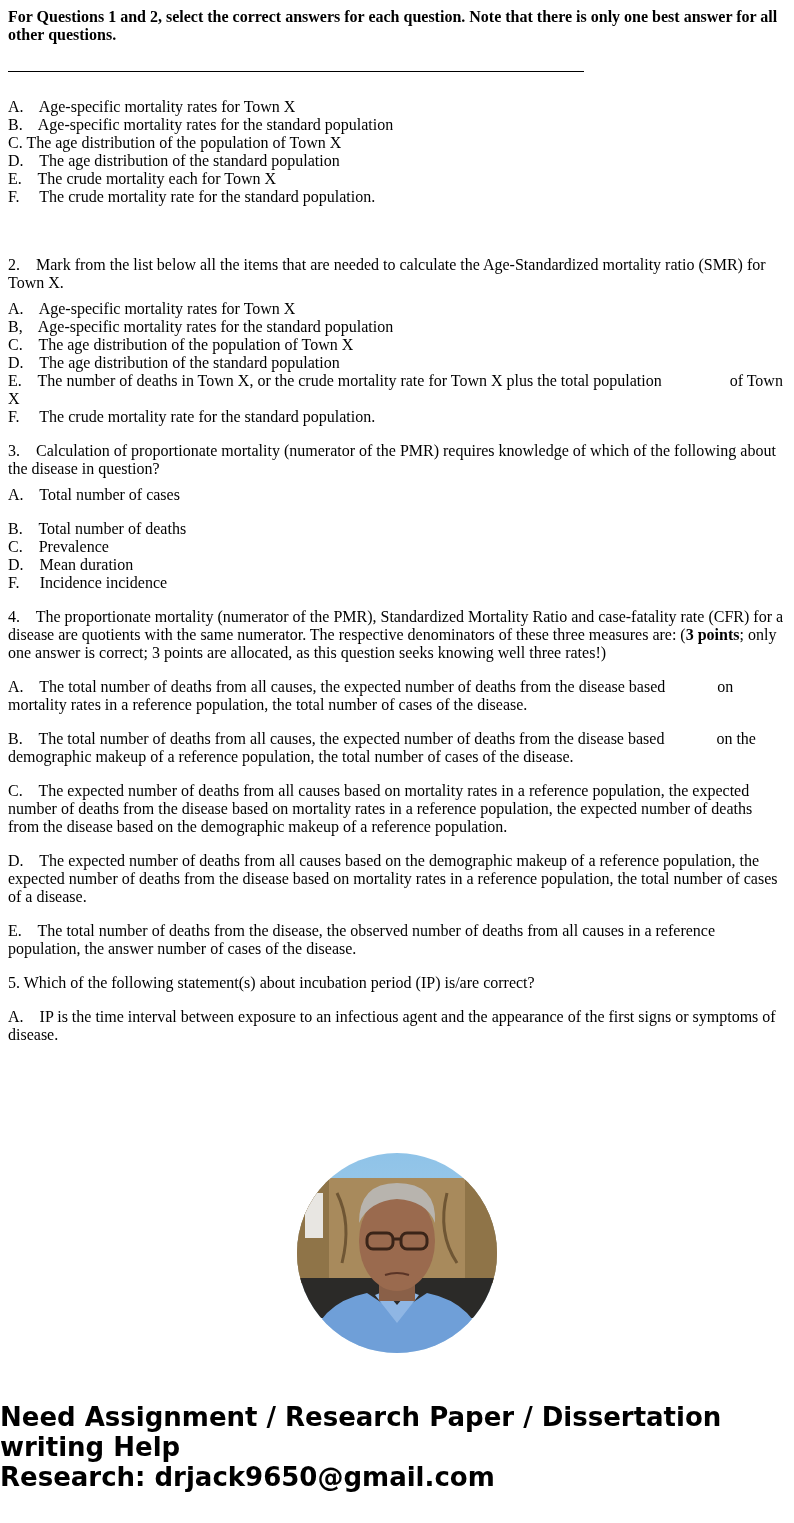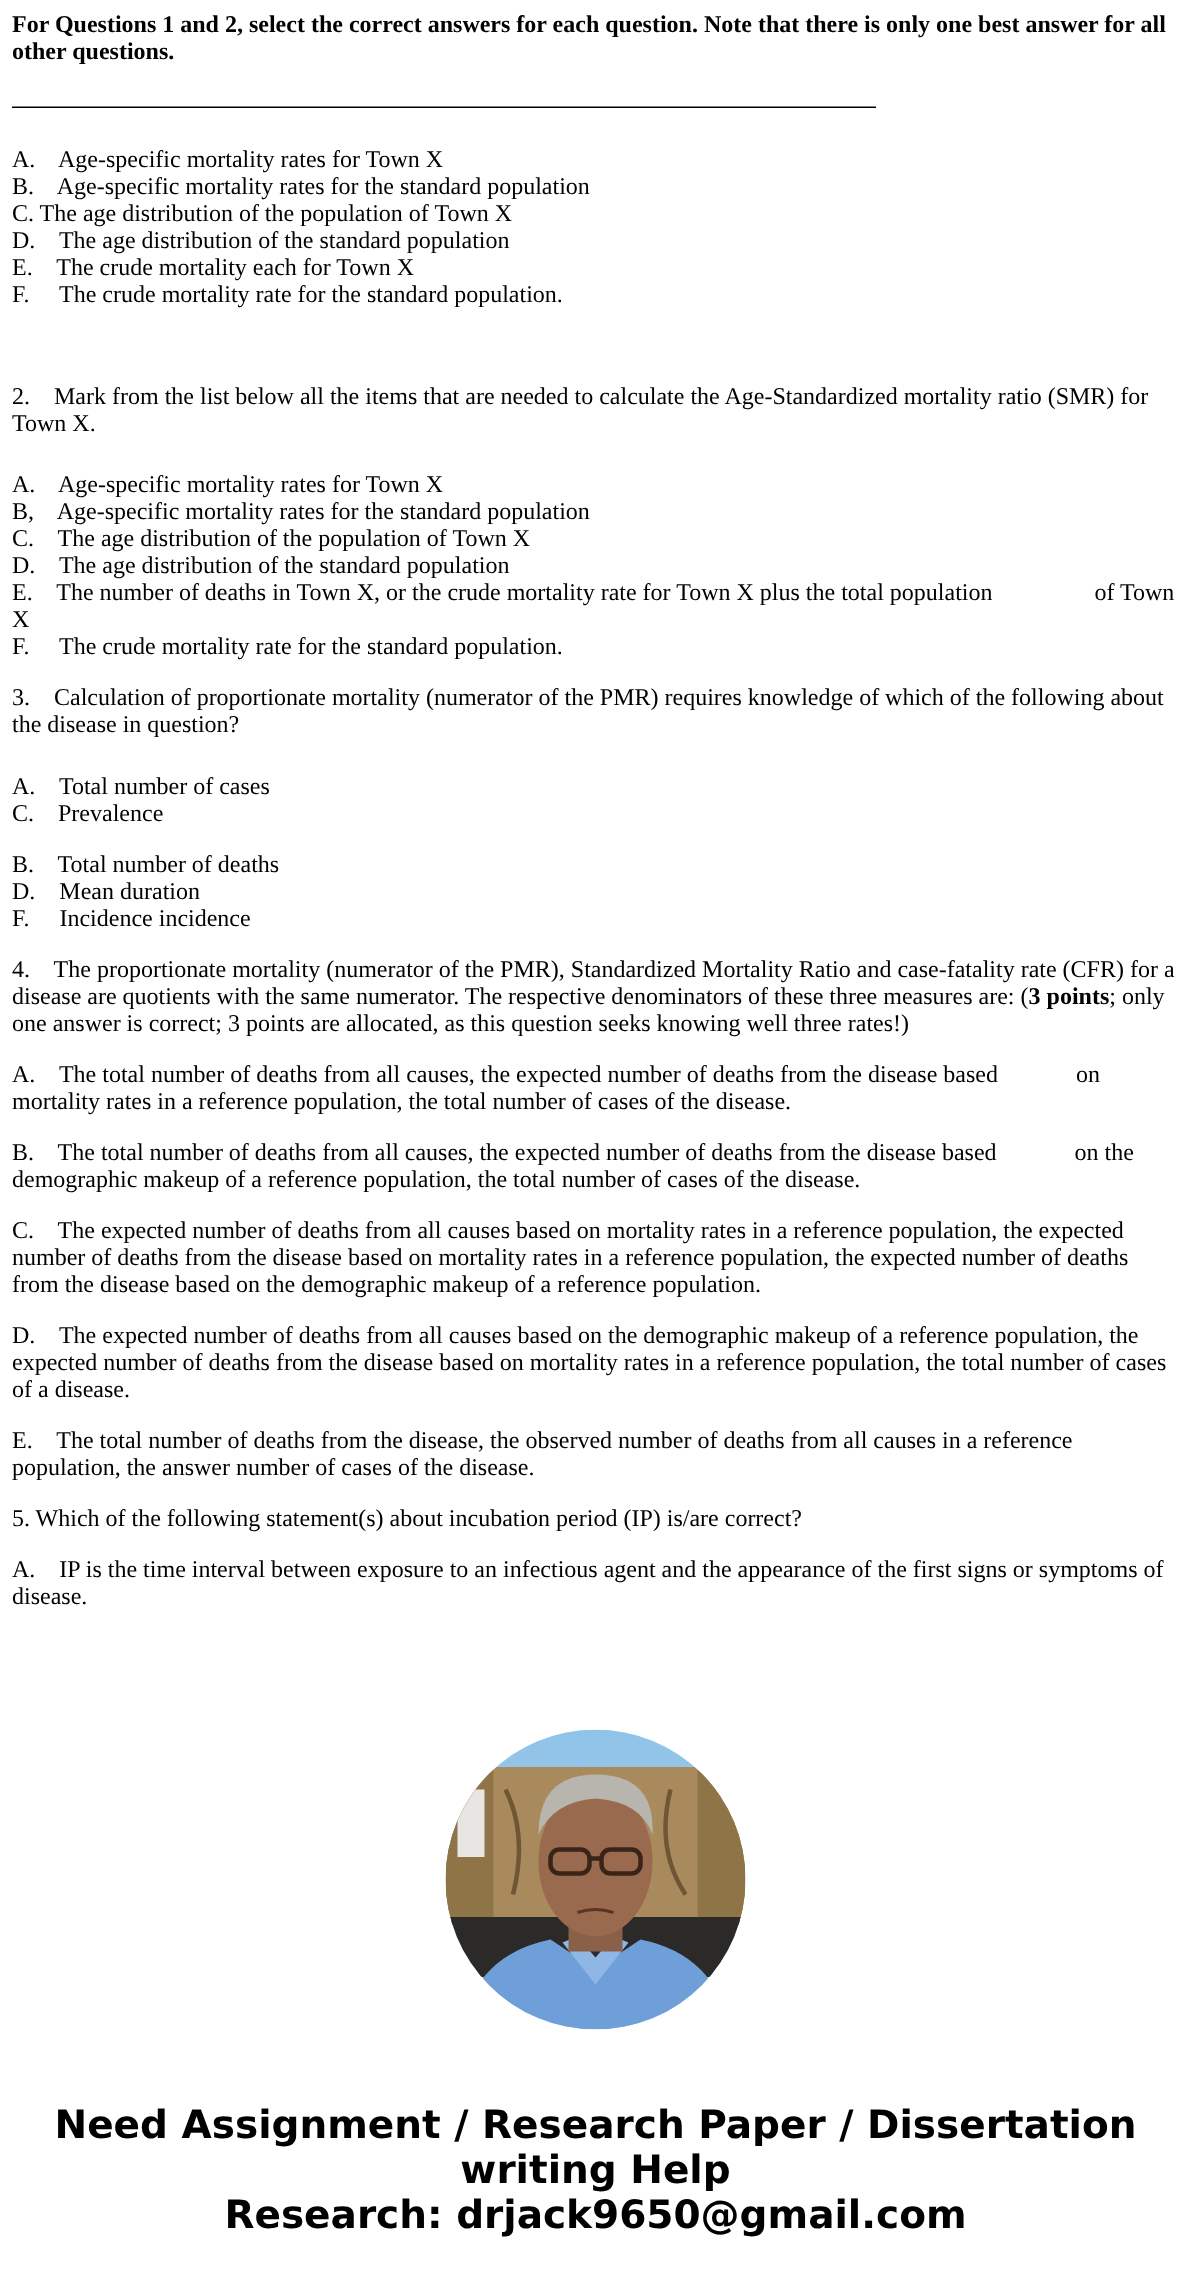--- a/index.html
+++ b/index.html
@@ -16,40 +16,40 @@
     .doc { position: absolute; left: 8px; top: 8px; width: 778px; }
     p { margin: 0; }
     .intro { font-weight: bold; }
     .rule {
       margin-top: 27px;
       width: 576px;
       height: 0;
       border-top: 1px solid #000;
     }
     .q { margin-top: 26px; }
-    .opts { margin-top: 23px; }
+    .opts { margin-top: 8px; }
     .opt { display: block; }
     .gap-lg { margin-top: 16px; }
     .para-opt { margin-top: 16px; }
     .sp { white-space: pre; }
     .avatar-wrap {
       position: absolute;
       left: 297px;
       top: 1153px;
       width: 200px;
       height: 200px;
       border-radius: 50%;
       overflow: hidden;
     }
     .footer {
       position: absolute;
       left: 0;
       top: 1402px;
       width: 794px;
-      text-align: center;
+      text-align: left;
       font-family: "DejaVu Sans", sans-serif;
       font-weight: bold;
       font-size: 26px;
       line-height: 30px;
       color: #000;
     }
   </style>
 </head>
 <body>
 
@@ -78,22 +78,22 @@
       <div class="opt"><span>D.</span><span class="sp">    </span><span>The age distribution of the standard population</span></div>
       <div class="opt"><span>E.</span><span class="sp">    </span><span>The number of deaths in Town X, or the crude mortality rate for Town X plus the total population</span><span class="sp">                 </span><span>of Town X</span></div>
       <div class="opt"><span>F.</span><span class="sp">     </span><span>The crude mortality rate for the standard population.</span></div>
     </div>
   </div>
 
   <div class="q" style="margin-top:16px">
     <p><span>3.</span><span class="sp">    </span><span>Calculation of proportionate mortality (numerator of the PMR) requires knowledge of which of the following about the disease in question?</span></p>
     <div class="opts">
       <div class="opt"><span>A.</span><span class="sp">    </span><span>Total number of cases</span></div>
+      <div class="opt gap-lg"><span>B.</span><span class="sp">    </span><span>Total number of deaths</span></div>
       <div class="opt"><span>C.</span><span class="sp">    </span><span>Prevalence</span></div>
-      <div class="opt gap-lg"><span>B.</span><span class="sp">    </span><span>Total number of deaths</span></div>
       <div class="opt"><span>D.</span><span class="sp">    </span><span>Mean duration</span></div>
       <div class="opt"><span>F.</span><span class="sp">     </span><span>Incidence incidence</span></div>
     </div>
   </div>
 
   <div class="q" style="margin-top:16px">
     <p><span>4.</span><span class="sp">    </span><span>The proportionate mortality (numerator of the PMR), Standardized Mortality Ratio and case-fatality rate (CFR) for a disease are quotients with the same numerator. The respective denominators of these three measures are: (</span><b>3 points</b><span>; only one answer is correct; 3 points are allocated, as this question seeks knowing well three rates!)</span></p>
     <p class="para-opt"><span>A.</span><span class="sp">    </span><span>The total number of deaths from all causes, the expected number of deaths from the disease based</span><span class="sp">             </span><span>on mortality rates in a reference population, the total number of cases of the disease.</span></p>
     <p class="para-opt"><span>B.</span><span class="sp">    </span><span>The total number of deaths from all causes, the expected number of deaths from the disease based</span><span class="sp">             </span><span>on the demographic makeup of a reference population, the total number of cases of the disease.</span></p>
     <p class="para-opt"><span>C.</span><span class="sp">    </span><span>The expected number of deaths from all causes based on mortality rates in a reference population, the expected number of deaths from the disease based on mortality rates in a reference population, the expected number of deaths from the disease based on the demographic makeup of a reference population.</span></p>

